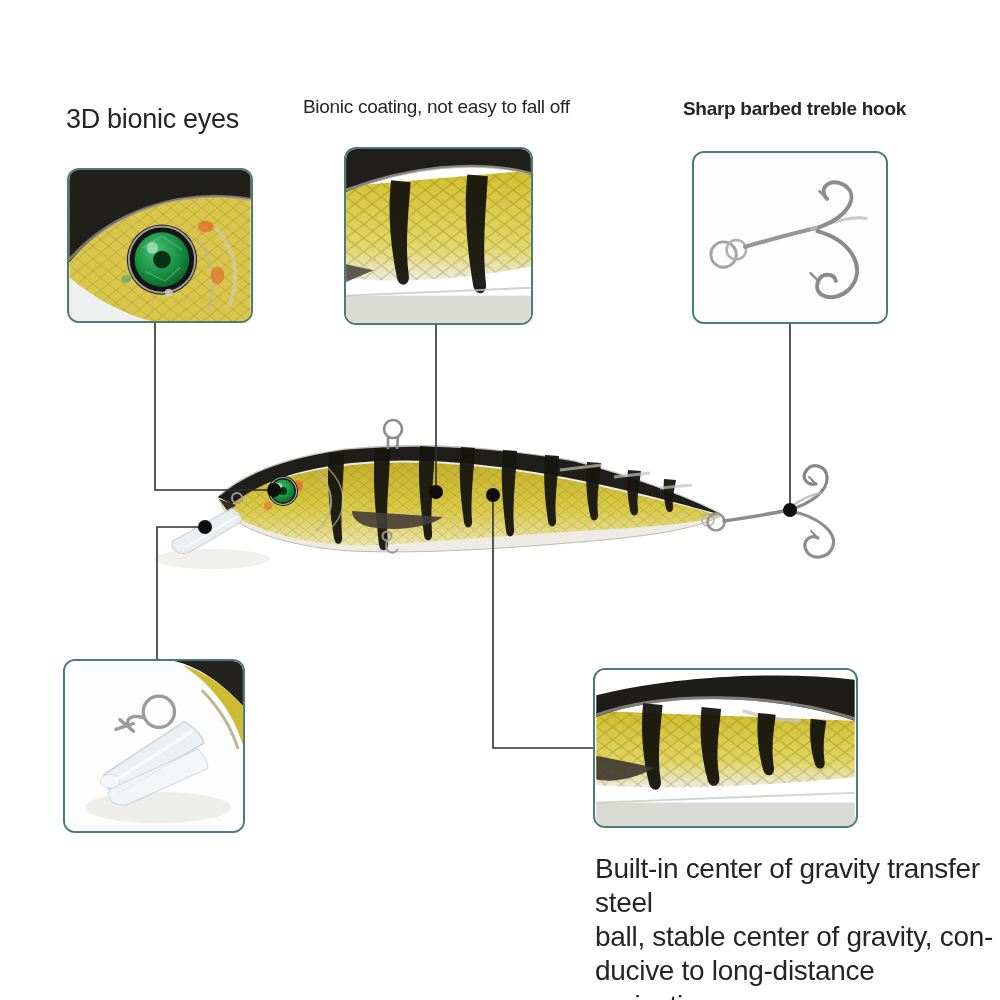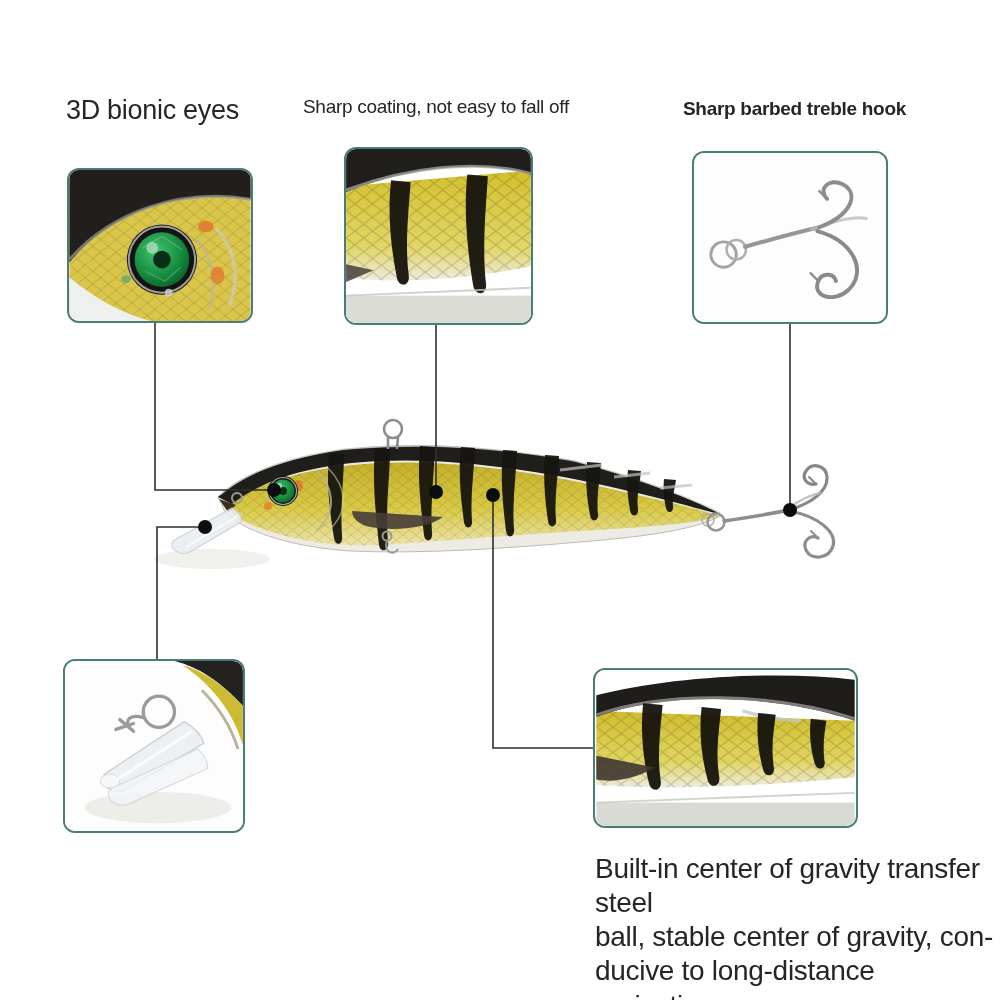--- a/index.html
+++ b/index.html
@@ -15,21 +15,21 @@
   .callout-box svg{display:block;width:100%;height:100%;}
   .label{position:absolute;color:#252525;letter-spacing:-0.3px;}
   .label-lg{font-size:27px;}
   .label-md{font-size:19px;}
   .label-para{font-size:28px;line-height:1.22;white-space:pre-line;width:400px;}
   #box-eyes{left:67px;top:168px;width:186px;height:155px;}
   #box-coating{left:344px;top:147px;width:189px;height:178px;}
   #box-hook{left:692px;top:151px;width:196px;height:173px;}
   #box-lip{left:63px;top:659px;width:182px;height:174px;}
   #box-gravity{left:593px;top:668px;width:265px;height:160px;}
-  #label-eyes{left:66px;top:95px;text-align:center;}
+  #label-eyes{left:66px;top:104px;text-align:center;}
   #label-coating{left:303px;top:96px;}
   #label-hook{left:683px;top:98px;font-weight:bold;}
   #label-lip{left:27px;top:876px;}
   #label-gravity{left:595px;top:852px;}
 </style>
 </head>
 <body>
 
 <div id="stage">
 
@@ -266,19 +266,19 @@
       <path d="M108,38 C105,64 108,90 114,112 C116,122 128,121 126,109 C122,86 126,60 128,40 Z" fill="#15130d" opacity="0.95"></path>
       <path d="M166,44 C164,64 166,84 171,102 C173,111 184,110 182,99 C179,80 182,62 184,46 Z" fill="#15130d" opacity="0.95"></path>
       <path d="M220,50 C218,66 220,82 224,96 C226,104 236,103 234,93 C232,78 234,64 236,52 Z" fill="#15130d" opacity="0.95"></path>
       <path d="M0,88 L60,100 C40,112 15,116 0,112 Z" fill="#3e3630" opacity="0.9"></path>
       <rect y="136" width="265" height="24" fill="#dadad5"></rect>
       <path d="M0,136 L265,126" stroke="#c8c8c3" stroke-width="2" opacity="0.8"></path>
     </svg>
   </div>
 
   <div class="label label-lg" id="label-eyes">3D bionic eyes</div>
-  <div class="label label-md" id="label-coating">Sharp coating, not easy to fall off</div>
+  <div class="label label-md" id="label-coating">Bionic coating, not easy to fall off</div>
   <div class="label label-md" id="label-hook">Sharp barbed treble hook</div>
   <div class="label label-para" id="label-gravity">Built-in center of gravity transfer steel
 ball, stable center of gravity, con-
 ducive to long-distance projection</div>
 
 </div>
 
 </body></html>

